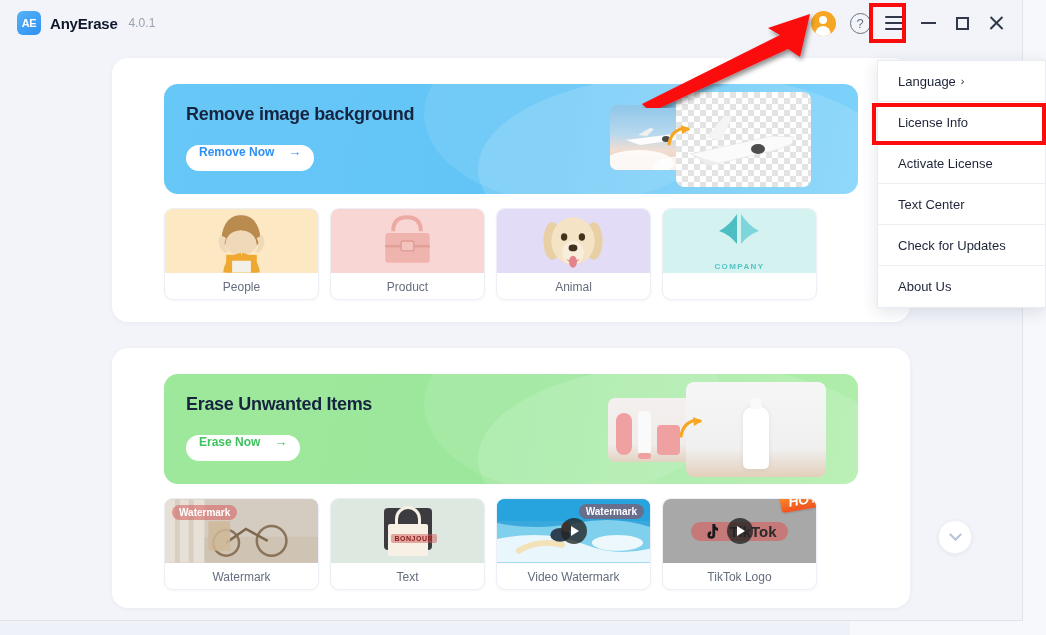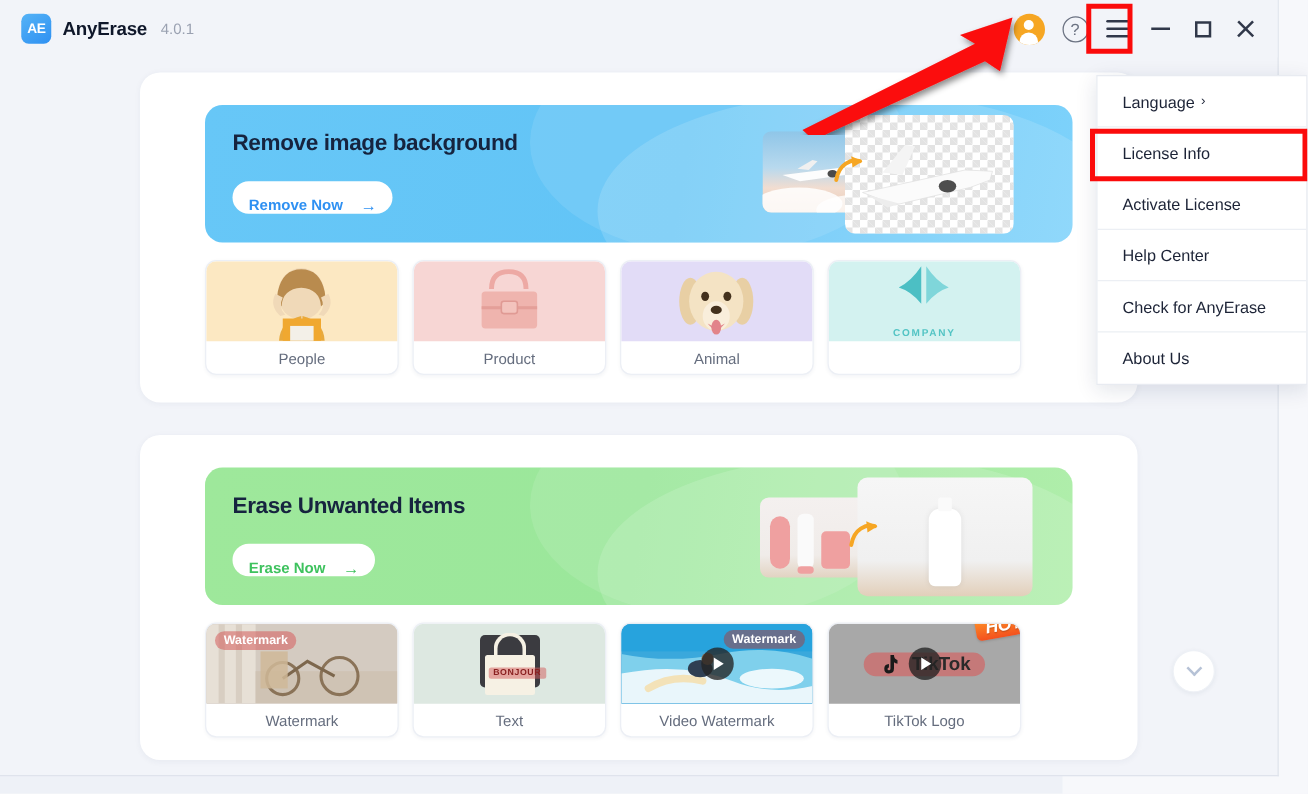--- a/index.html
+++ b/index.html
@@ -114,21 +114,21 @@
     background: rgba(255,255,255,0.10);
   }
   .banner-title {
     position: absolute; left: 22px; top: 20px;
     font-size: 18px; font-weight: bold; color: #16243f; letter-spacing: -.3px;
   }
   .banner-btn {
     position: absolute; left: 22px; top: 61px;
     height: 26px; padding: 0 13px;
     background: #fff; border-radius: 13px;
-    display: flex; align-items: flex-end; gap: 14px;
+    display: flex; align-items: flex-start; gap: 14px;
     font-size: 12px; font-weight: bold;
   }
   .btn-blue-text { color: #2e90f2; }
   .btn-green-text { color: #3ec25e; }
   .arrow-r { font-size: 13px; line-height: 1; }
 
   
   .art { position: absolute; right: 0; top: 0; width: 270px; height: 110px; }
   .thumb-small {
     position: absolute; left: 22px; top: 21px;
@@ -577,24 +577,24 @@
       <span>Language</span>
       <span class="menu-caret">›</span>
     </div>
     <div class="menu-item">
       <span>License Info</span>
     </div>
     <div class="menu-item">
       <span>Activate License</span>
     </div>
     <div class="menu-item">
-      <span>Help Center</span>
+      <span>Text Center</span>
     </div>
     <div class="menu-item">
-      <span>Check for AnyErase</span>
+      <span>Check for Updates</span>
     </div>
     <div class="menu-item">
       <span>About Us</span>
     </div>
   </div>
 
   <div class="hl-box hl-hamburger"></div>
   <div class="hl-box hl-license"></div>
 
   <svg class="red-arrow" viewBox="0 0 180 100">

